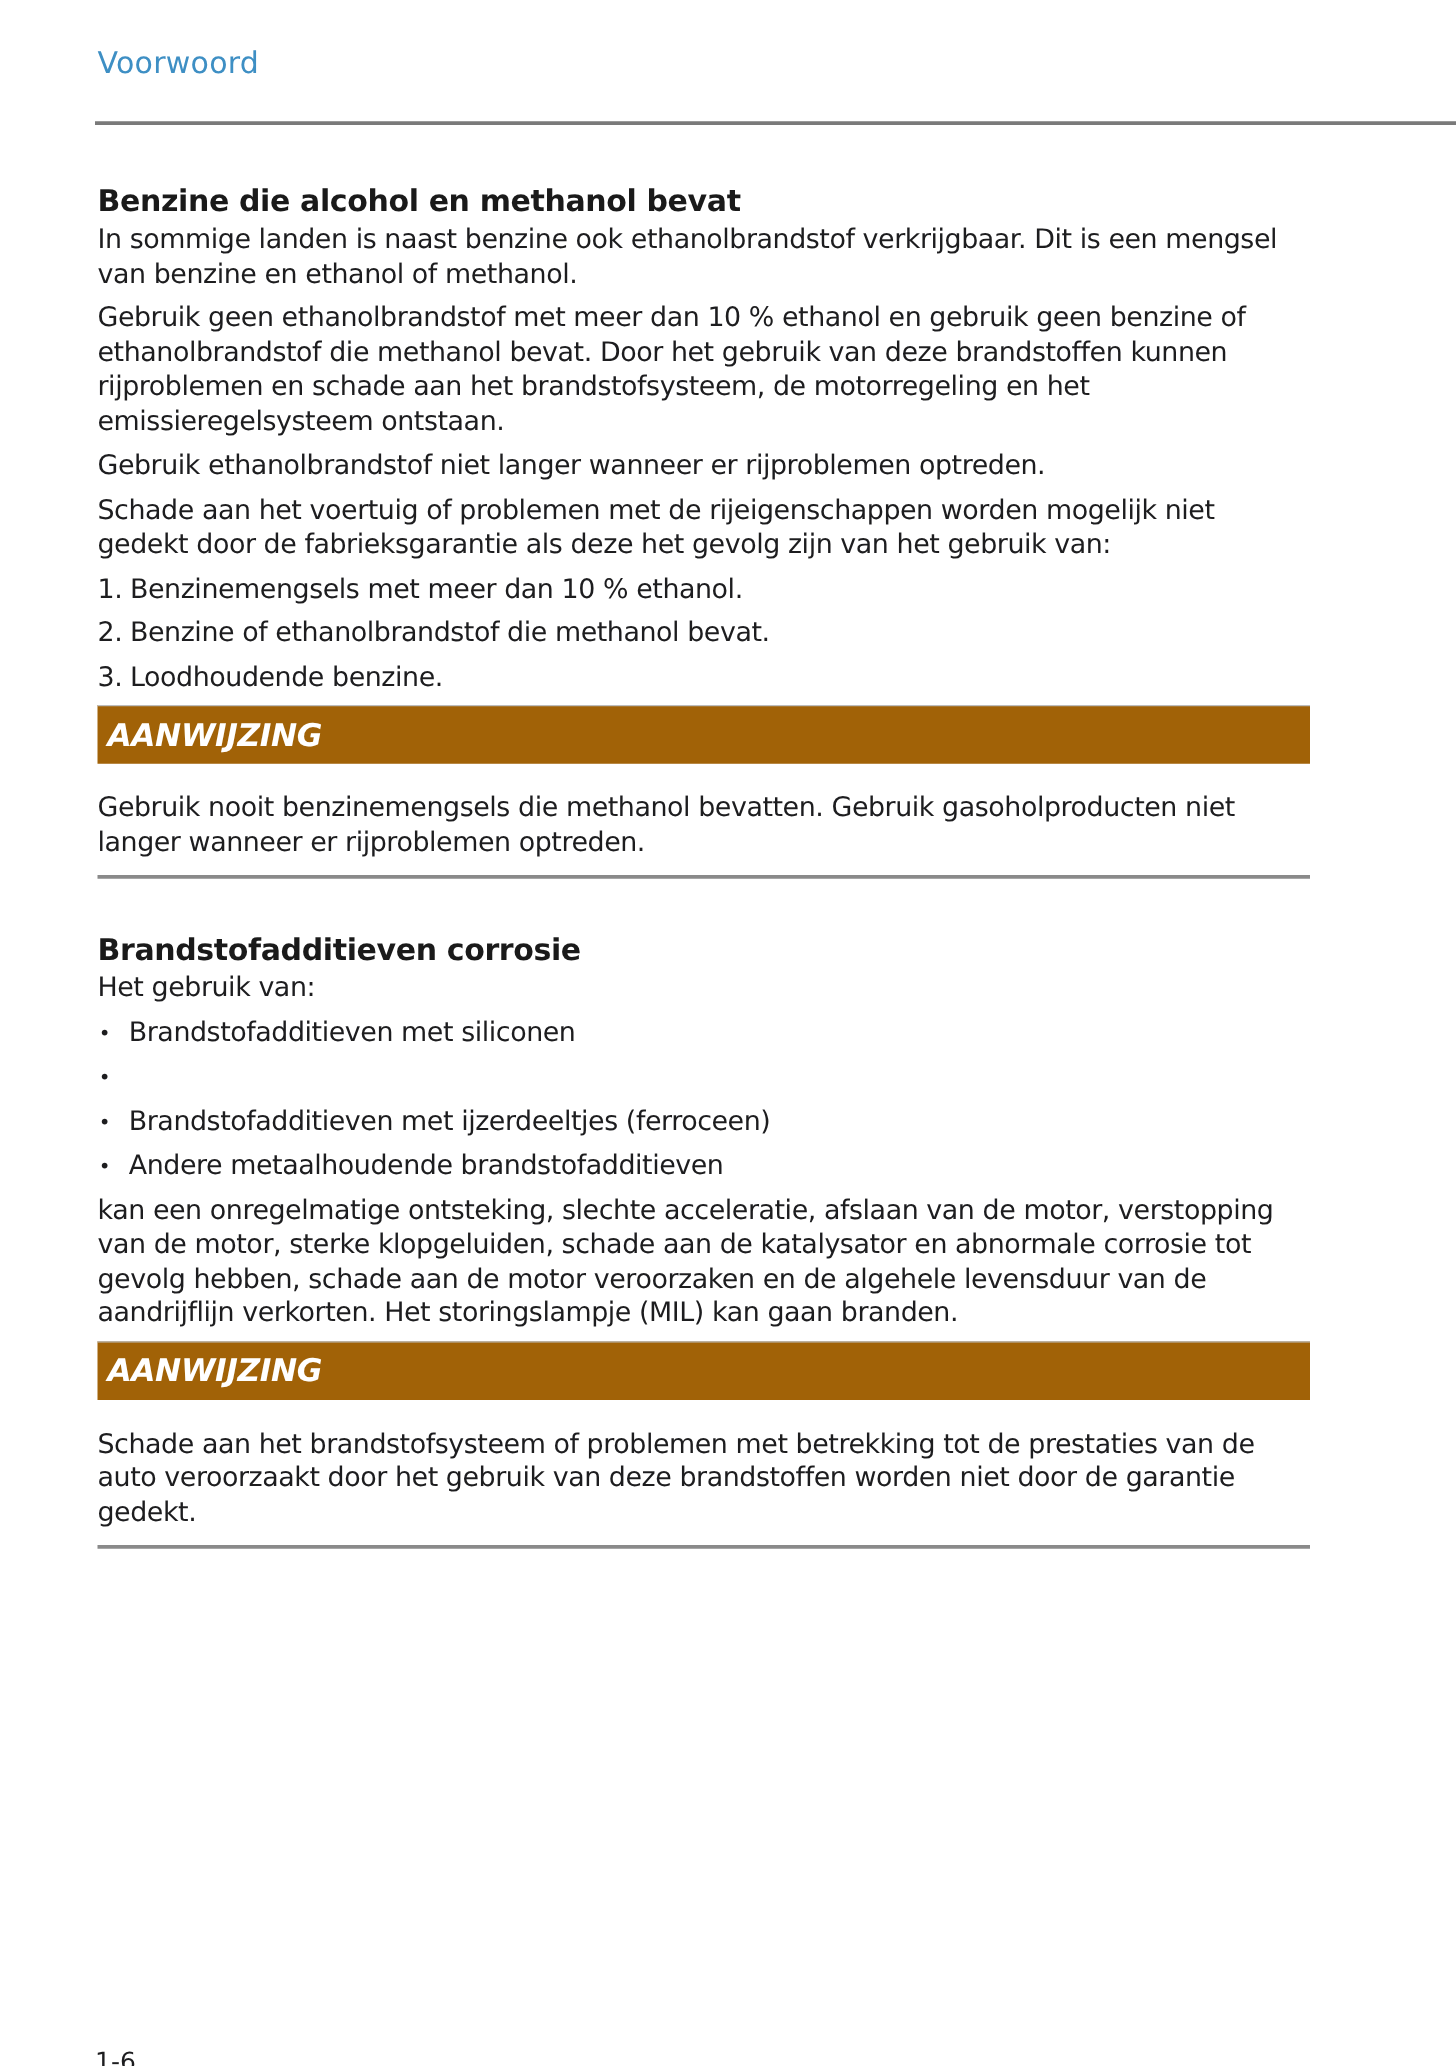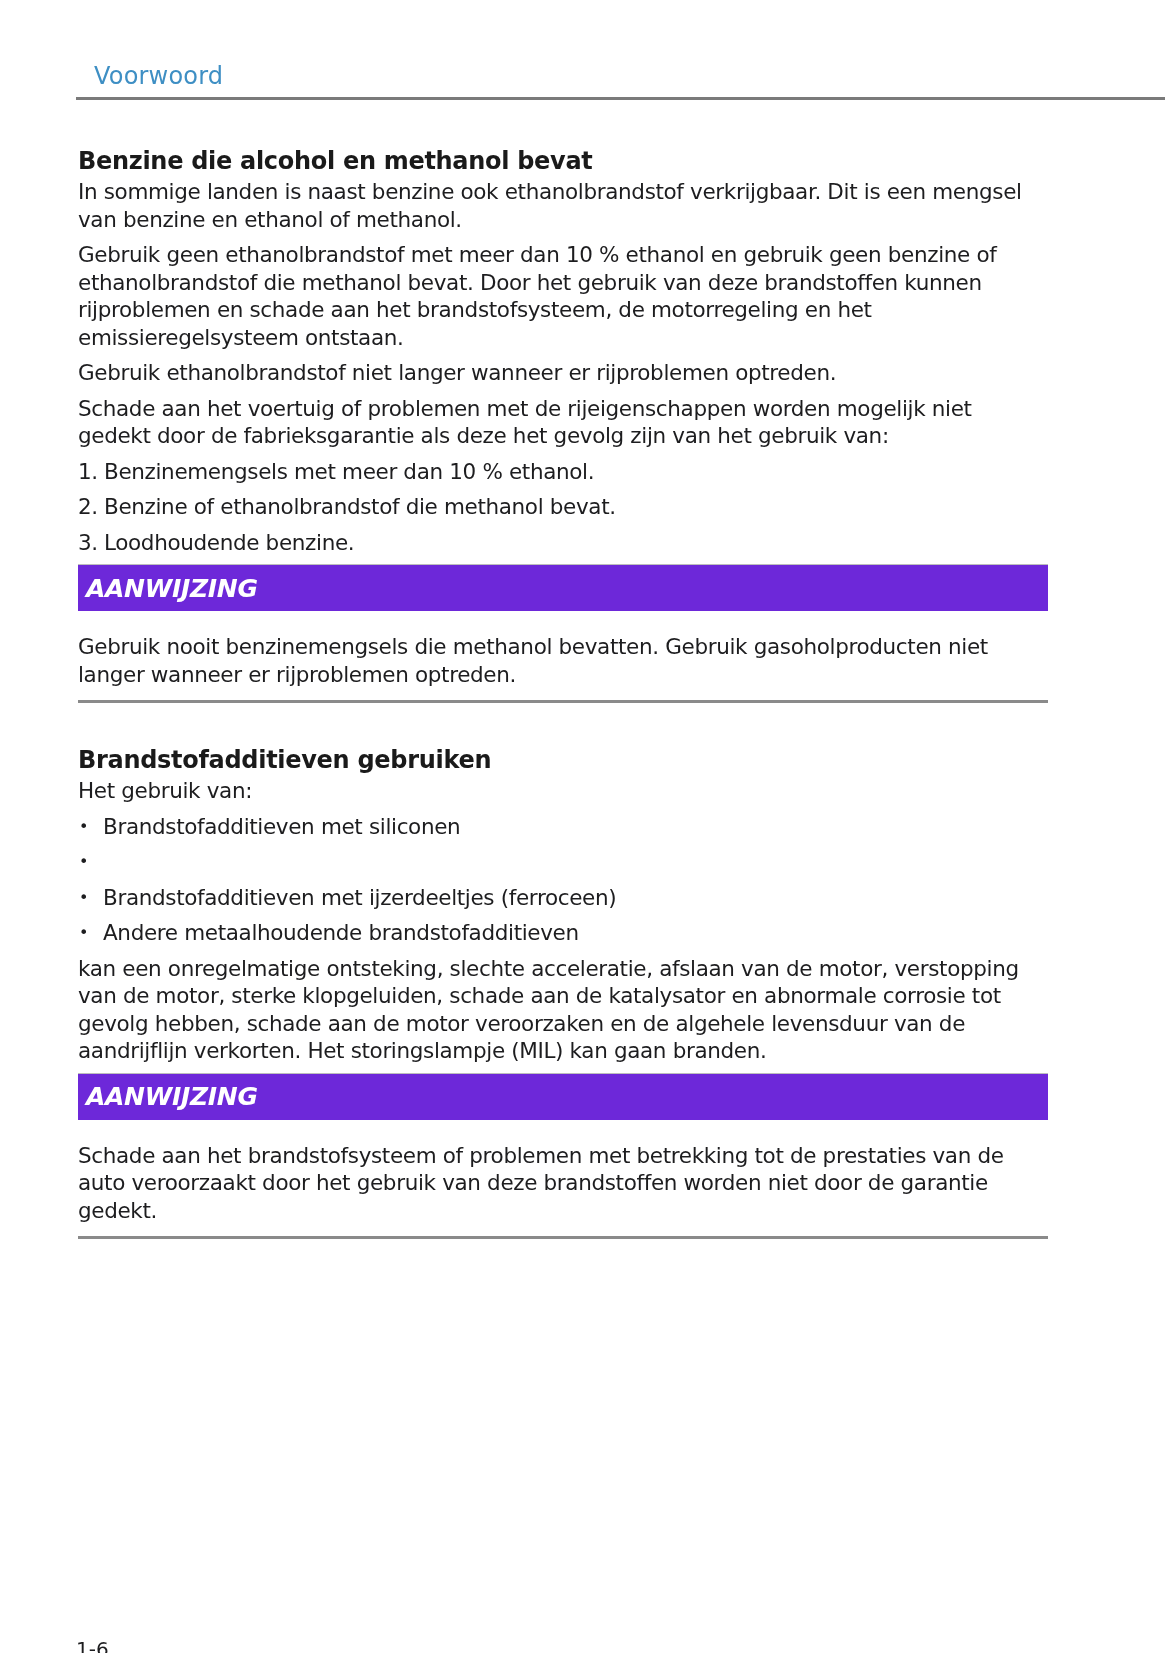--- a/index.html
+++ b/index.html
@@ -11,25 +11,24 @@
     width: 1165px;
     height: 1653px;
     position: relative;
     overflow: hidden;
     font-family: "DejaVu Sans", "Liberation Sans", sans-serif;
     color: #1d1d1f;
   }
   .running-head {
     position: absolute;
     left: 78px;
-    top: 62px;
+    top: 36px;
     font-size: 24px;
     color: #3e8fc4;
     letter-spacing: 0.2px;
-    margin-left: 16px;
   }
   .head-rule {
     position: absolute;
     left: 76px;
     right: 0;
     top: 97px;
     height: 3px;
     background: #7a7a7a;
   }
   .content {
@@ -84,21 +83,21 @@
     width: 24px;
     flex: 0 0 24px;
     font-size: 16px;
     padding-left: 1px;
   }
   .note {
     margin-top: 6px;
     width: 970px;
   }
   .note-header {
-    background: #6d28d9;
+    background: #a16207;
     height: 46px;
     border-top: 1px solid #bdbdbd;
     display: flex;
     align-items: center;
     padding-left: 8px;
   }
   .note-title {
     color: #ffffff;
     font-size: 25px;
     font-weight: bold;
@@ -164,21 +163,21 @@
       <div class="note-body">
         <p>Gebruik nooit benzinemengsels die methanol bevatten. Gebruik gasoholproducten niet langer wanneer er rijproblemen optreden.</p>
       </div>
       <div class="note-rule"></div>
     </div>
   </section>
 
   <div class="gap-section"></div>
 
   <section>
-    <h2 class="section-title">Brandstofadditieven gebruiken</h2>
+    <h2 class="section-title">Brandstofadditieven corrosie</h2>
     <p>Het gebruik van:</p>
 
     <ul class="bullets">
       <li>
         <span class="bullet">•</span>
         <span>Brandstofadditieven met siliconen</span>
       </li>
       <li>
         <span class="bullet">•</span>
       </li>

